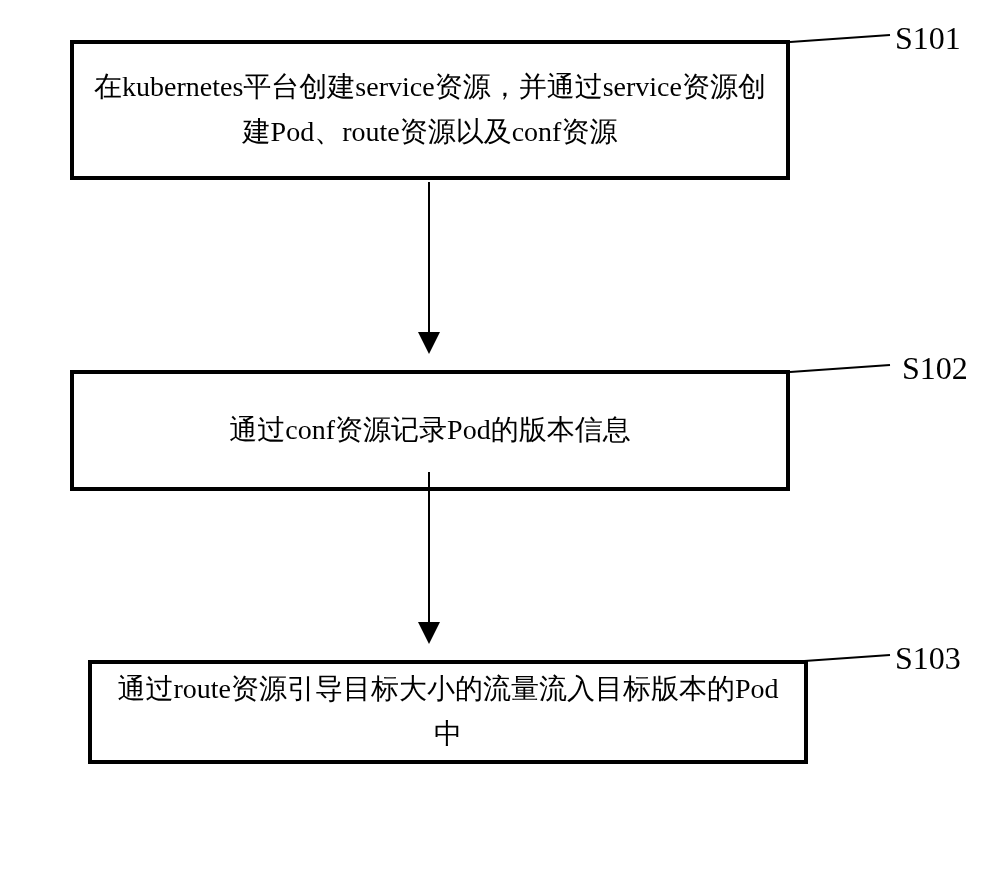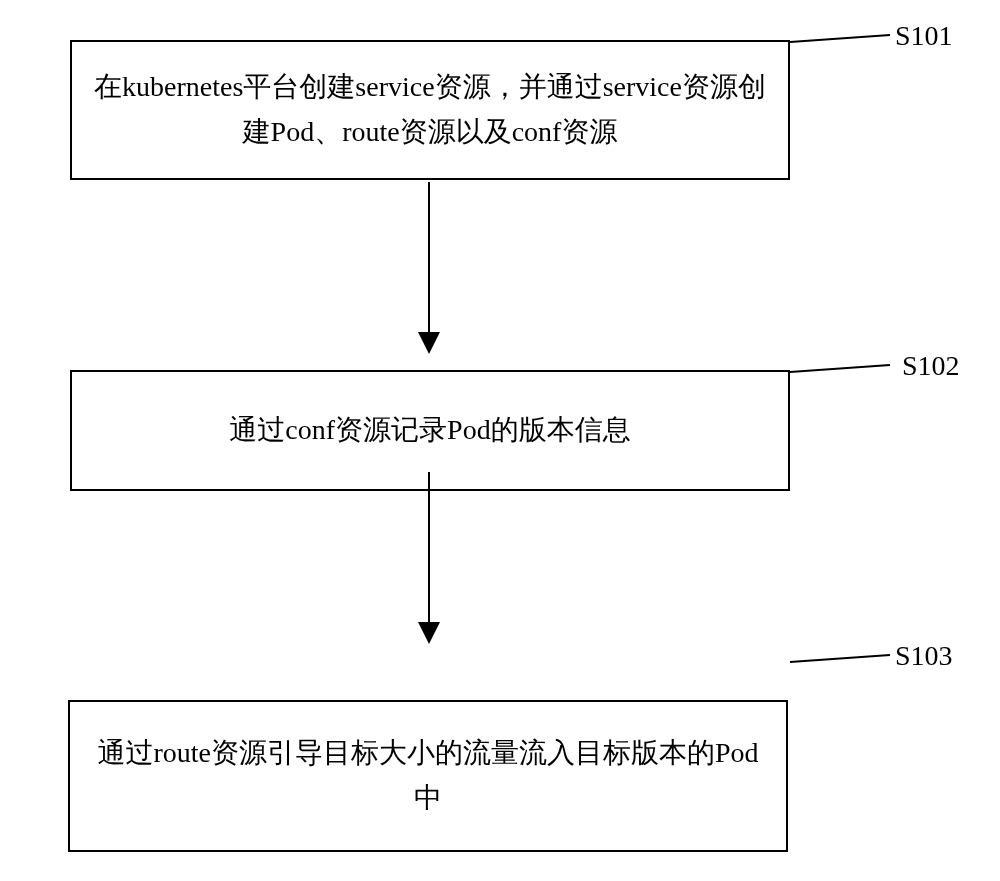--- a/index.html
+++ b/index.html
@@ -14,21 +14,21 @@
       font-family: "SimSun", "宋体", serif;
       position: relative;
     }
     .flowchart {
       position: relative;
       width: 100%;
       height: 100%;
     }
     .box {
       position: absolute;
-      border: 2px solid #000000;
+      border: 4px solid #000000;
       background: #fff;
       display: flex;
       align-items: center;
       justify-content: center;
       text-align: center;
       padding: 10px 20px;
       font-size: 28px;
       line-height: 1.6;
     }
     .box1 {
@@ -37,25 +37,24 @@
       width: 720px;
       height: 140px;
     }
     .box2 {
       left: 70px;
       top: 370px;
       width: 720px;
       height: 121px;
     }
     .box3 {
-      left: 68px;
+      left: 88px;
       top: 660px;
       width: 720px;
-      height: 152px;
-      margin-top: 40px;
+      height: 104px;
     }
     .arrow {
       position: absolute;
       left: 428px;
       width: 2px;
       background: #000;
     }
     .arrow1 {
       top: 182px;
       height: 170px;
@@ -69,21 +68,21 @@
       left: -10px;
       bottom: -2px;
       width: 0;
       height: 0;
       border-left: 11px solid transparent;
       border-right: 11px solid transparent;
       border-top: 22px solid #000;
     }
     .label {
       position: absolute;
-      font-size: 28px;
+      font-size: 32px;
       font-family: "Times New Roman", serif;
     }
     .label1 {
       left: 895px;
       top: 20px;
     }
     .label2 {
       left: 902px;
       top: 350px;
     }

